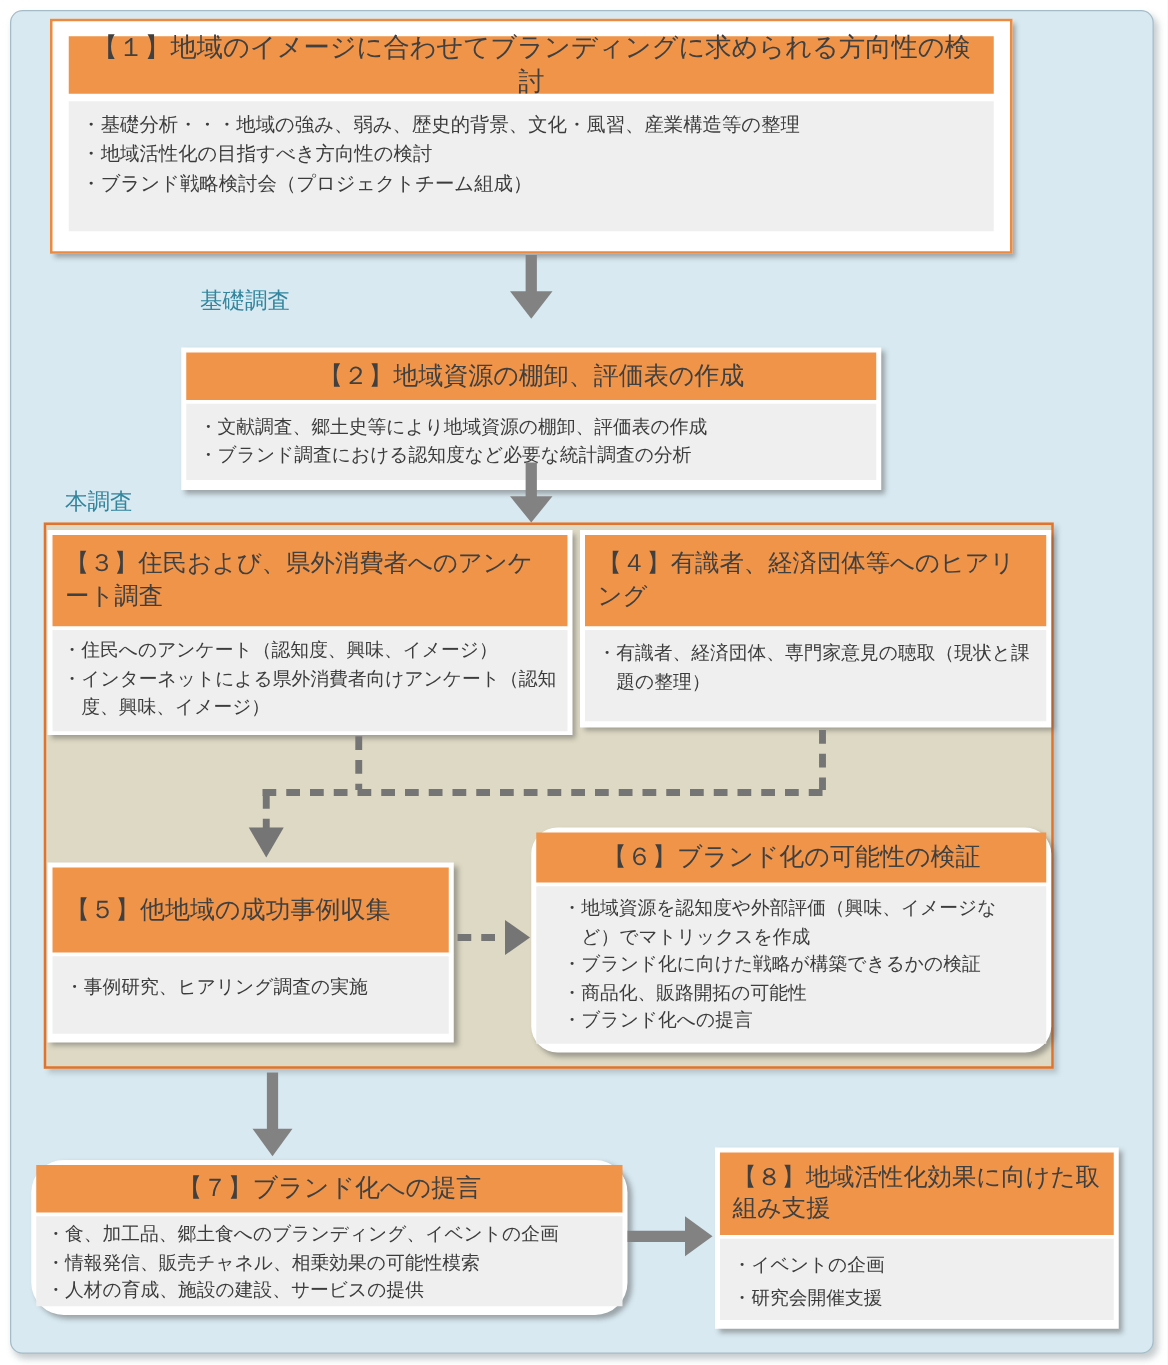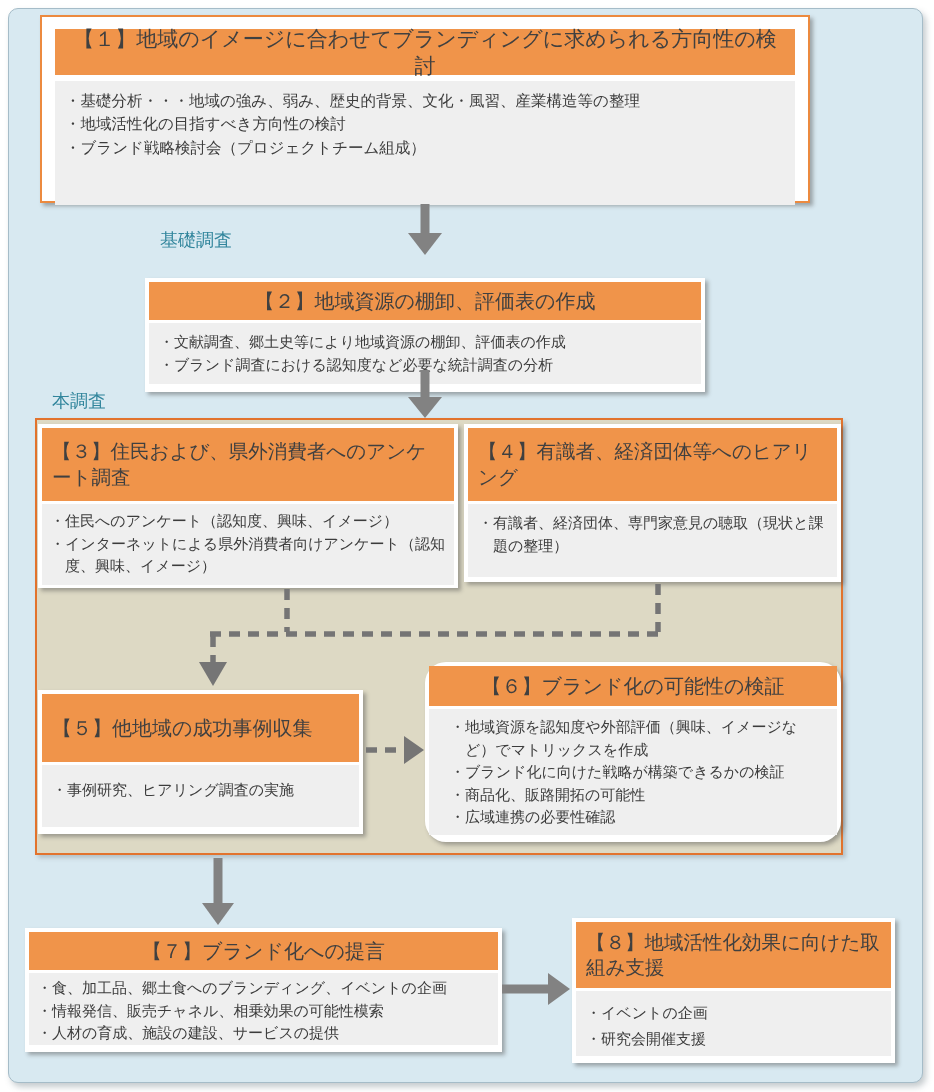--- a/index.html
+++ b/index.html
@@ -26,36 +26,36 @@
   }
   .card-head.center { justify-content:center; text-align:center; }
   .card-body {
     background:#efefef; margin-top:3px; padding:8px 10px;
     color:#3c3c3c; font-size:15px; list-style:none; overflow:hidden;
   }
   .card-body li { padding-left:1em; text-indent:-1em; line-height:1.5; }
   
   .card.step1 { border:2px solid #ec8a3f; padding:12px 13px; }
   .step1 .card-head { height:46px; font-size:21px; }
-  .step1 .card-body { margin-top:6px; height:124px; font-size:15.5px; }
+  .step1 .card-body { margin-top:6px; height:104px; font-size:15.5px; }
   .step2 { left:145px; top:254px; width:560px; height:114px;margin-top:24px; }
   .step2 .card-head { height:38px; font-size:20px; }
   .step3 { left:38px; top:424px; width:420px; height:164px; }
   .step3 .card-head { height:73px; font-size:19.5px; }
   .step3 .card-body { height:81px; padding:6px 8px; }
   .step4 { left:464px; top:424px; width:377px; height:158px; }
   .step4 .card-head { height:73px; font-size:19.5px; }
   .step4 .card-body { height:73px; }
   .step5 { left:38px; top:690px; width:325px; height:144px; }
   .step5 .card-head { height:68px; font-size:20px; }
   .step5 .card-body { height:62px; padding-top:14px; }
   .step6 { left:425px; top:662px; width:416px; height:180px;border-radius:21px; }
   .step6 .card-head { height:40px; font-size:20px; }
   .step6 .card-body { height:126px; padding:7px 21px; }
-  .step7 { left:25px; top:928px; width:477px; height:124px; }
+  .step7 { left:25px; top:928px; width:477px; height:124px;border-radius:26px; }
   .step7 .card-head { height:38px; font-size:20px; }
   .step7 .card-body { height:72px; padding:4px 8px; }
   .step8 { left:572px; top:918px; width:323px; height:145px; }
   .step8 .card-head { height:66px; font-size:19.5px; }
   .step8 .card-body { height:65px; }
   .step8 .card-body li { margin:3px 0; }
   .connectors { position:absolute; left:0; top:0; width:934px; height:1092px; pointer-events:none; }
 </style>
 </head>
 <body>
@@ -106,21 +106,21 @@
       <li>・事例研究、ヒアリング調査の実施</li>
     </ul>
   </div>
 
   <div class="card step6">
     <div class="card-head center">【６】ブランド化の可能性の検証</div>
     <ul class="card-body">
       <li>・地域資源を認知度や外部評価（興味、イメージなど）でマトリックスを作成</li>
       <li>・ブランド化に向けた戦略が構築できるかの検証</li>
       <li>・商品化、販路開拓の可能性</li>
-      <li>・広域連携の必要性確認</li>
+      <li>・ブランド化への提言</li>
     </ul>
   </div>
 
   <div class="card step7">
     <div class="card-head center">【７】ブランド化への提言</div>
     <ul class="card-body">
       <li>・食、加工品、郷土食へのブランディング、イベントの企画</li>
       <li>・情報発信、販売チャネル、相乗効果の可能性模索</li>
       <li>・人材の育成、施設の建設、サービスの提供</li>
     </ul>

